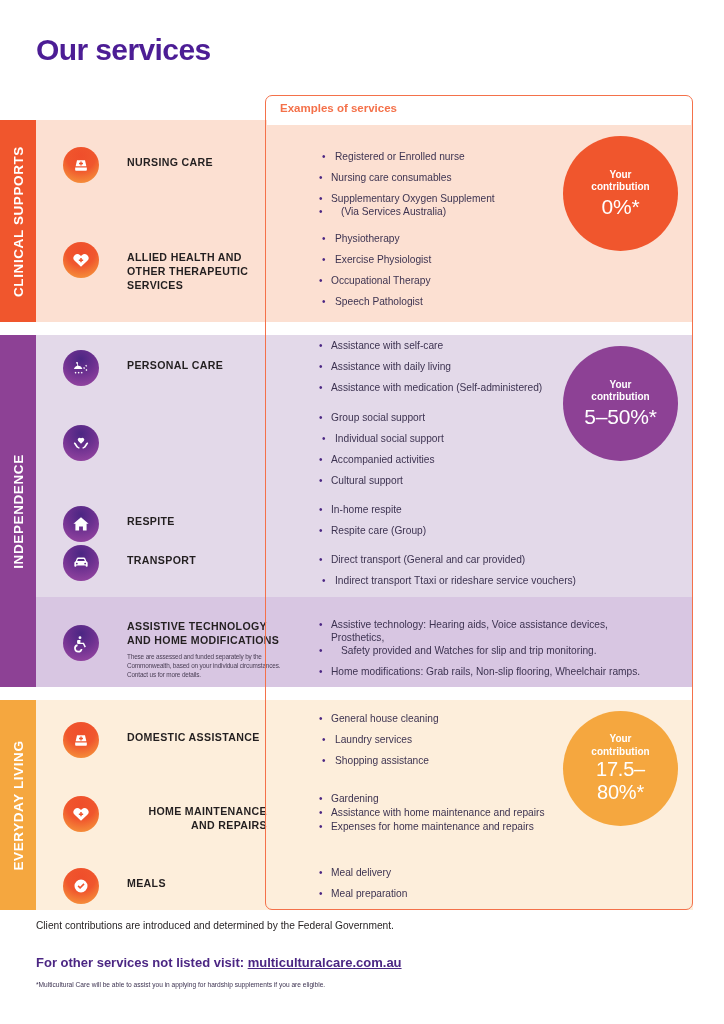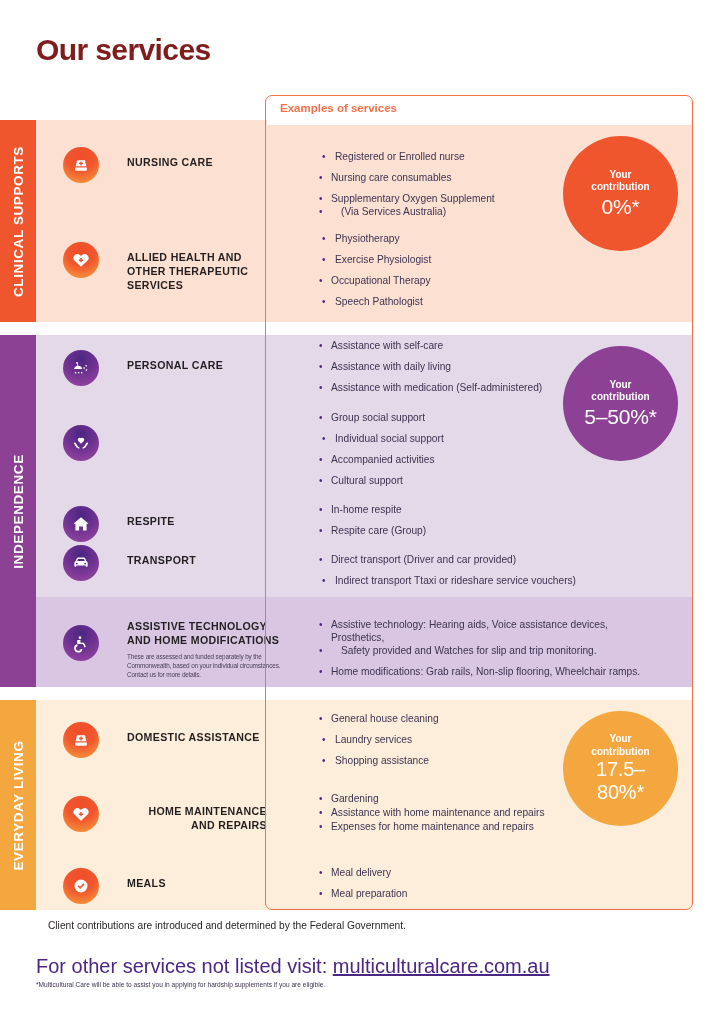--- a/index.html
+++ b/index.html
@@ -8,21 +8,21 @@
     background: #ffffff;
     font-family: "Liberation Sans", sans-serif;
     overflow: hidden;
   }
   .page { position: relative; width: 724px; height: 1024px; background: #fff; }
 
   
   .title {
     position: absolute; left: 36px; top: 33px;
     font-size: 30px; font-weight: bold; letter-spacing: -0.6px;
-    color: #7f1d1d;
+    color: #4c1d95;
   }
 
   
   .examples-panel {
     position: absolute; left: 265px; top: 95px;
     width: 428px; height: 815px;
     border: 1.6px solid #f4714a;
     border-radius: 7px;
     pointer-events: none;
     z-index: 6;
@@ -121,26 +121,26 @@
     display: flex; flex-direction: column;
     align-items: center; justify-content: center;
     color: #ffffff; text-align: center; z-index: 5;
   }
   .contrib .lbl { font-size: 10px; line-height: 12.5px; font-weight: bold; text-align: center; }
   .contrib .val { font-size: 21px; line-height: 25px; letter-spacing: -0.2px; }
   .contrib .val.two { font-size: 20px; line-height: 23px; }
 
   
   .foot-note {
-    position: absolute; left: 48px; top: 920px;
+    position: absolute; left: 36px; top: 920px;
     font-size: 10.2px; color: #231f20;
   }
   .foot-cta {
     position: absolute; left: 36px; top: 955px;
-    font-size: 20px; font-weight: normal; color: #4b2683;
+    font-size: 13px; font-weight: bold; color: #4b2683;
   }
   .foot-cta .link { text-decoration: underline; }
   .foot-fine {
     position: absolute; left: 36px; top: 981px;
     font-size: 6.6px; color: #3d3351;
   }
 </style>
 </head>
 <body>
 
@@ -287,21 +287,21 @@
           <div class="ex-item">Group social support</div>
           <div class="ex-item wide">Individual social support</div>
           <div class="ex-item">Accompanied activities</div>
           <div class="ex-item">Cultural support</div>
         </div>
         <div class="ex-group" style="top:168px;">
           <div class="ex-item">In-home respite</div>
           <div class="ex-item">Respite care (Group)</div>
         </div>
         <div class="ex-group" style="top:218px;">
-          <div class="ex-item">Direct transport (Driver and car provided)</div>
+          <div class="ex-item">Direct transport (General and car provided)</div>
           <div class="ex-item wide">Indirect transport Ttaxi or rideshare service vouchers)</div>
         </div>
         <div class="ex-group" style="top:283px;">
           <div class="ex-item" style="margin-bottom:0;">Assistive technology: Hearing aids, Voice assistance devices, Prosthetics,</div>
           <div class="ex-item" style="padding-left:22px;">
             <span>Safety provided and Watches for slip and trip monitoring.</span>
           </div>
           <div class="ex-item">Home modifications: Grab rails, Non-slip flooring, Wheelchair ramps.</div>
         </div>
       </div>

